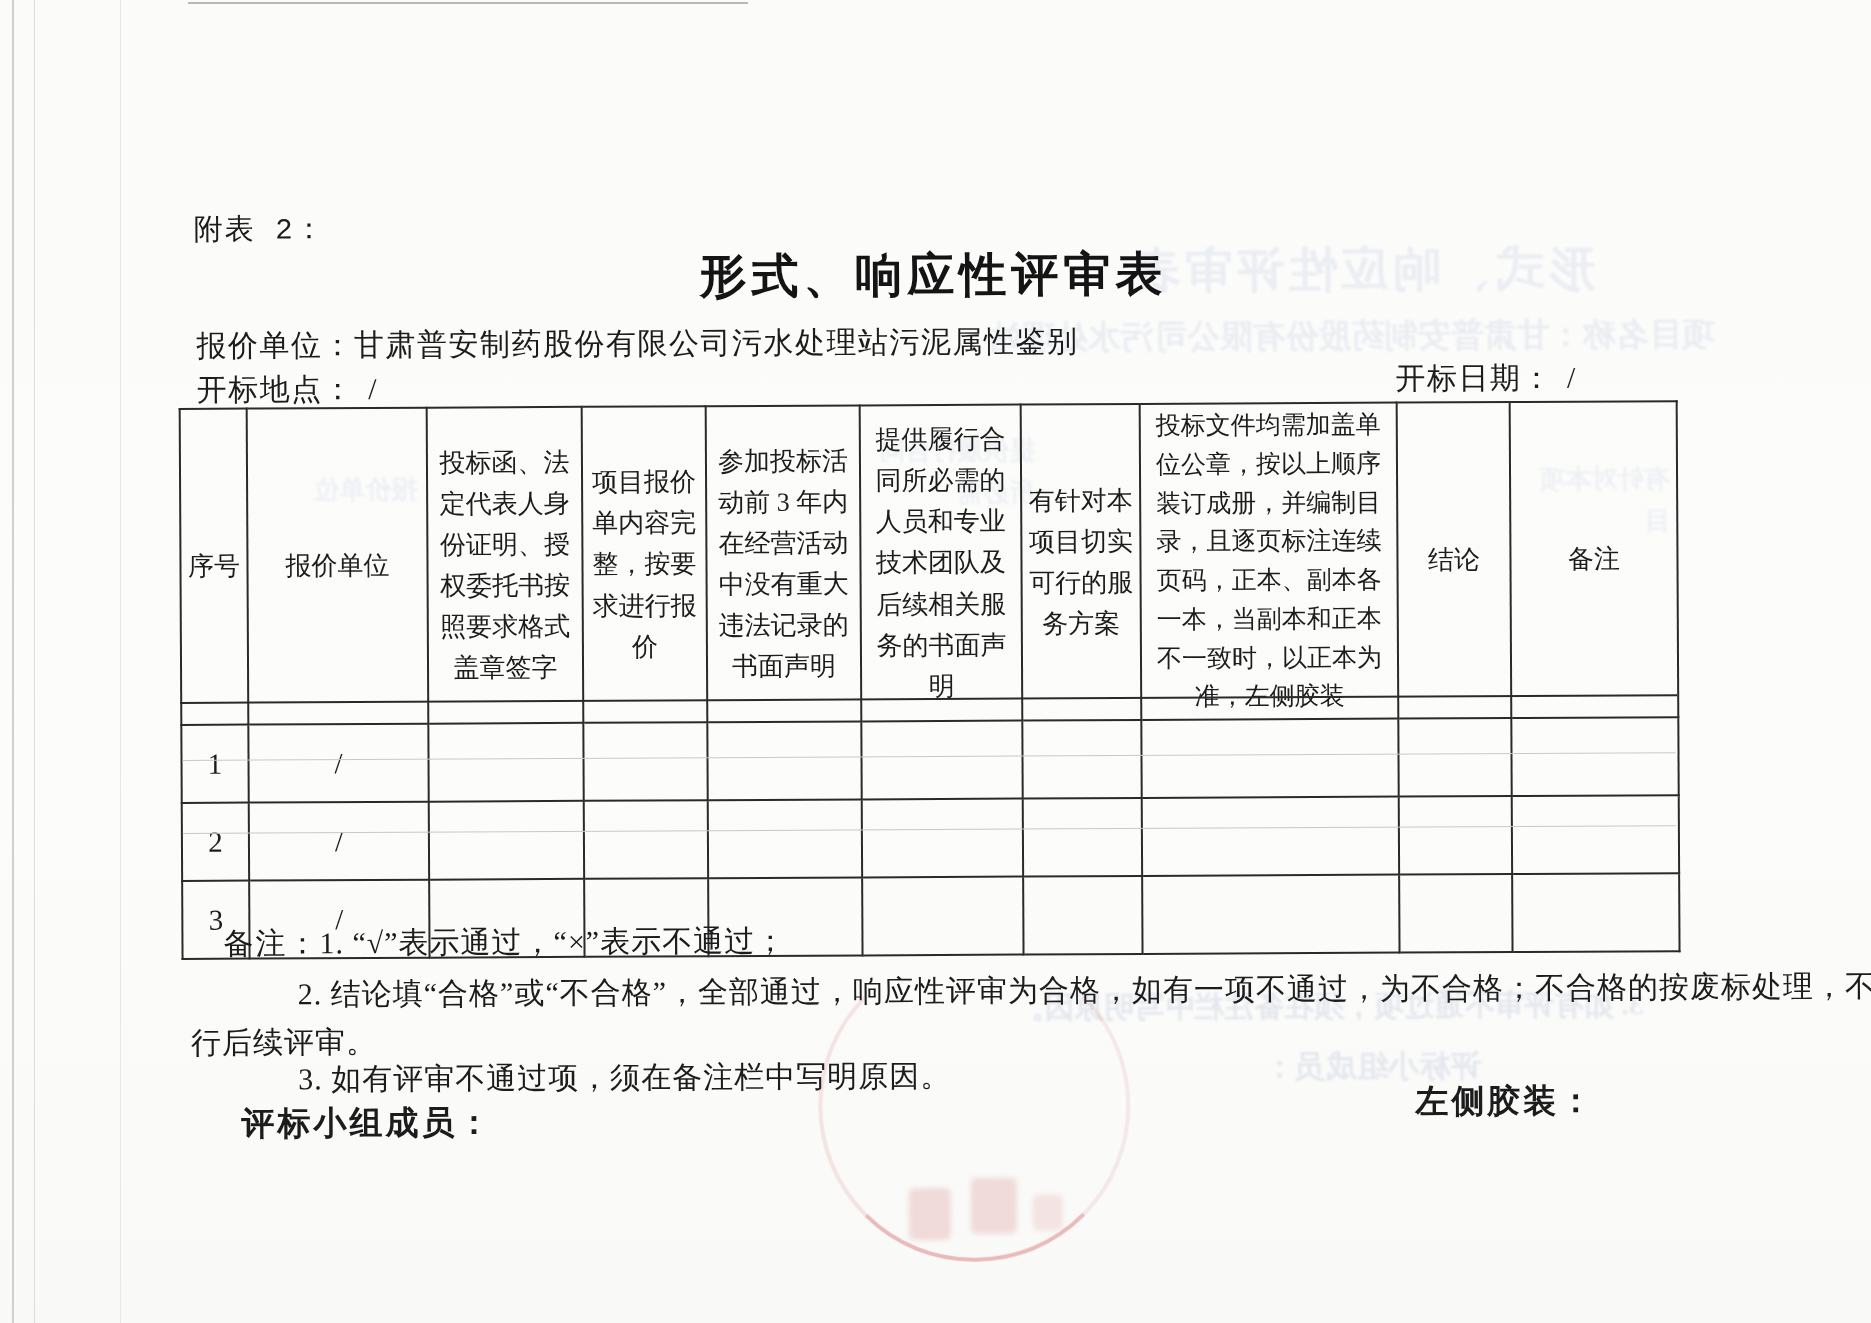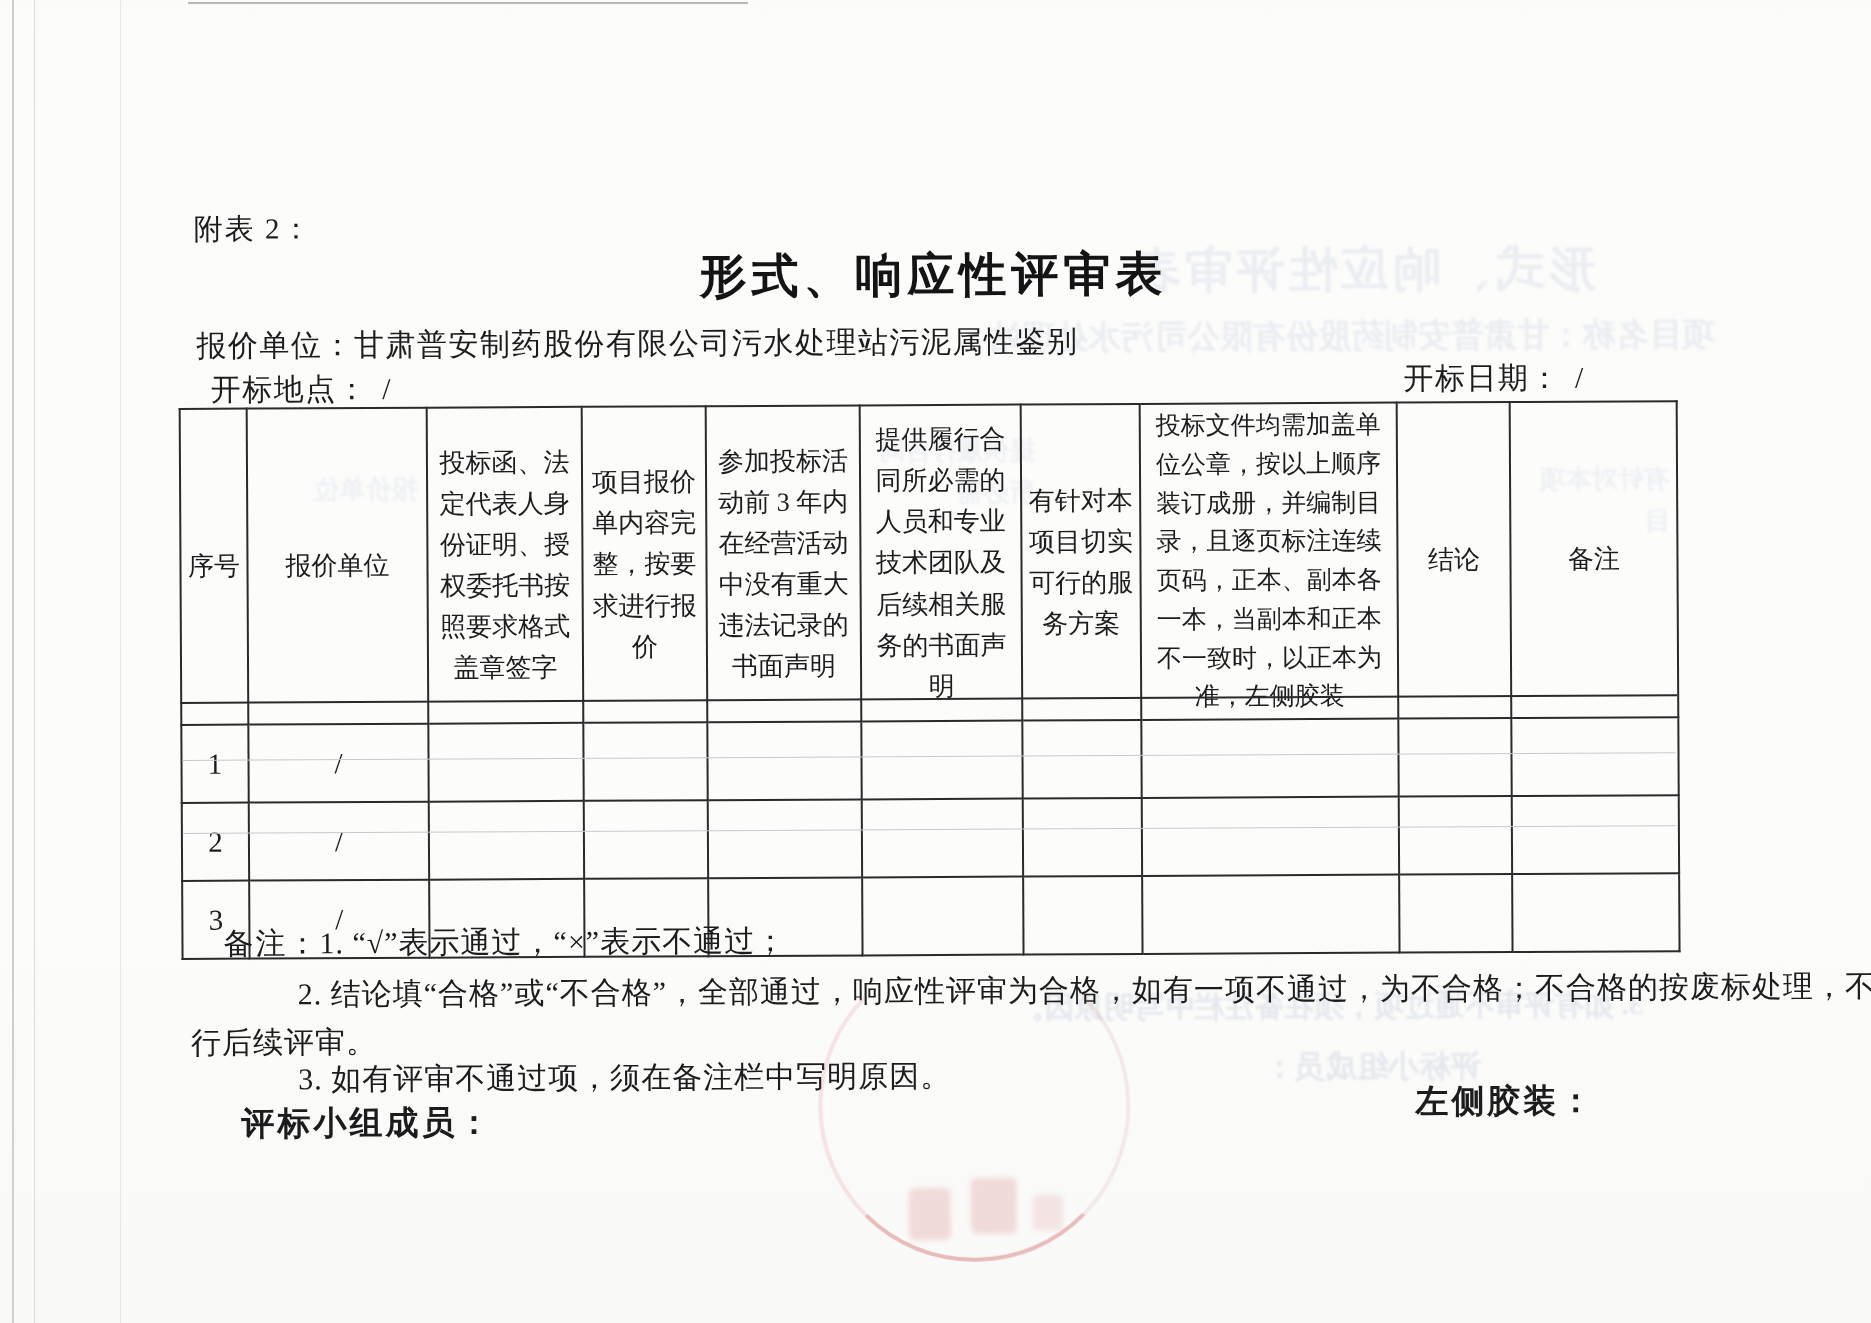--- a/index.html
+++ b/index.html
@@ -19,29 +19,29 @@
     transform:rotate(-0.3deg);
     transform-origin:940px 660px;
   }
   
   .edge-v{position:absolute;top:0;bottom:0;}
   .edge-v.e1{left:12px;width:2px;background:#cfcfcf;}
   .edge-v.e2{left:34px;width:1px;background:#dcdcdc;}
   .edge-v.e3{left:120px;width:1px;background:#e7e7ea;}
   .edge-h-top{position:absolute;left:188px;top:2px;width:560px;height:2px;background:#b8b8b8;}
 
-  .appendix{position:absolute;left:196px;top:206px;font-size:29px;letter-spacing:2px;}
+  .appendix{position:absolute;left:196px;top:206px;font-size:29px;letter-spacing:2px;font-family:Liberation Mono, monospace;}
   .doc-title{
     position:absolute;left:0;right:0;top:244px;text-align:center;
     font-size:47px;font-weight:700;letter-spacing:5px;color:#141414;
   }
   .field-line{position:absolute;font-size:30px;letter-spacing:1.5px;white-space:nowrap;}
   .f-project{left:198px;top:322px;}
-  .f-location{left:198px;top:366px;margin-left:14px;}
-  .f-date{left:1397px;top:361px;margin-left:8px;}
+  .f-location{left:198px;top:366px;}
+  .f-date{left:1397px;top:361px;}
   .field-line .val{padding-left:14px;}
 
   
   .tbl-wrap{position:absolute;left:180px;top:404px;}
   table.review{
     table-layout:fixed;border-collapse:collapse;width:1497px;
     background:transparent;
   }
   table.review td,table.review th{
     border:2px solid #2a2a2a;

